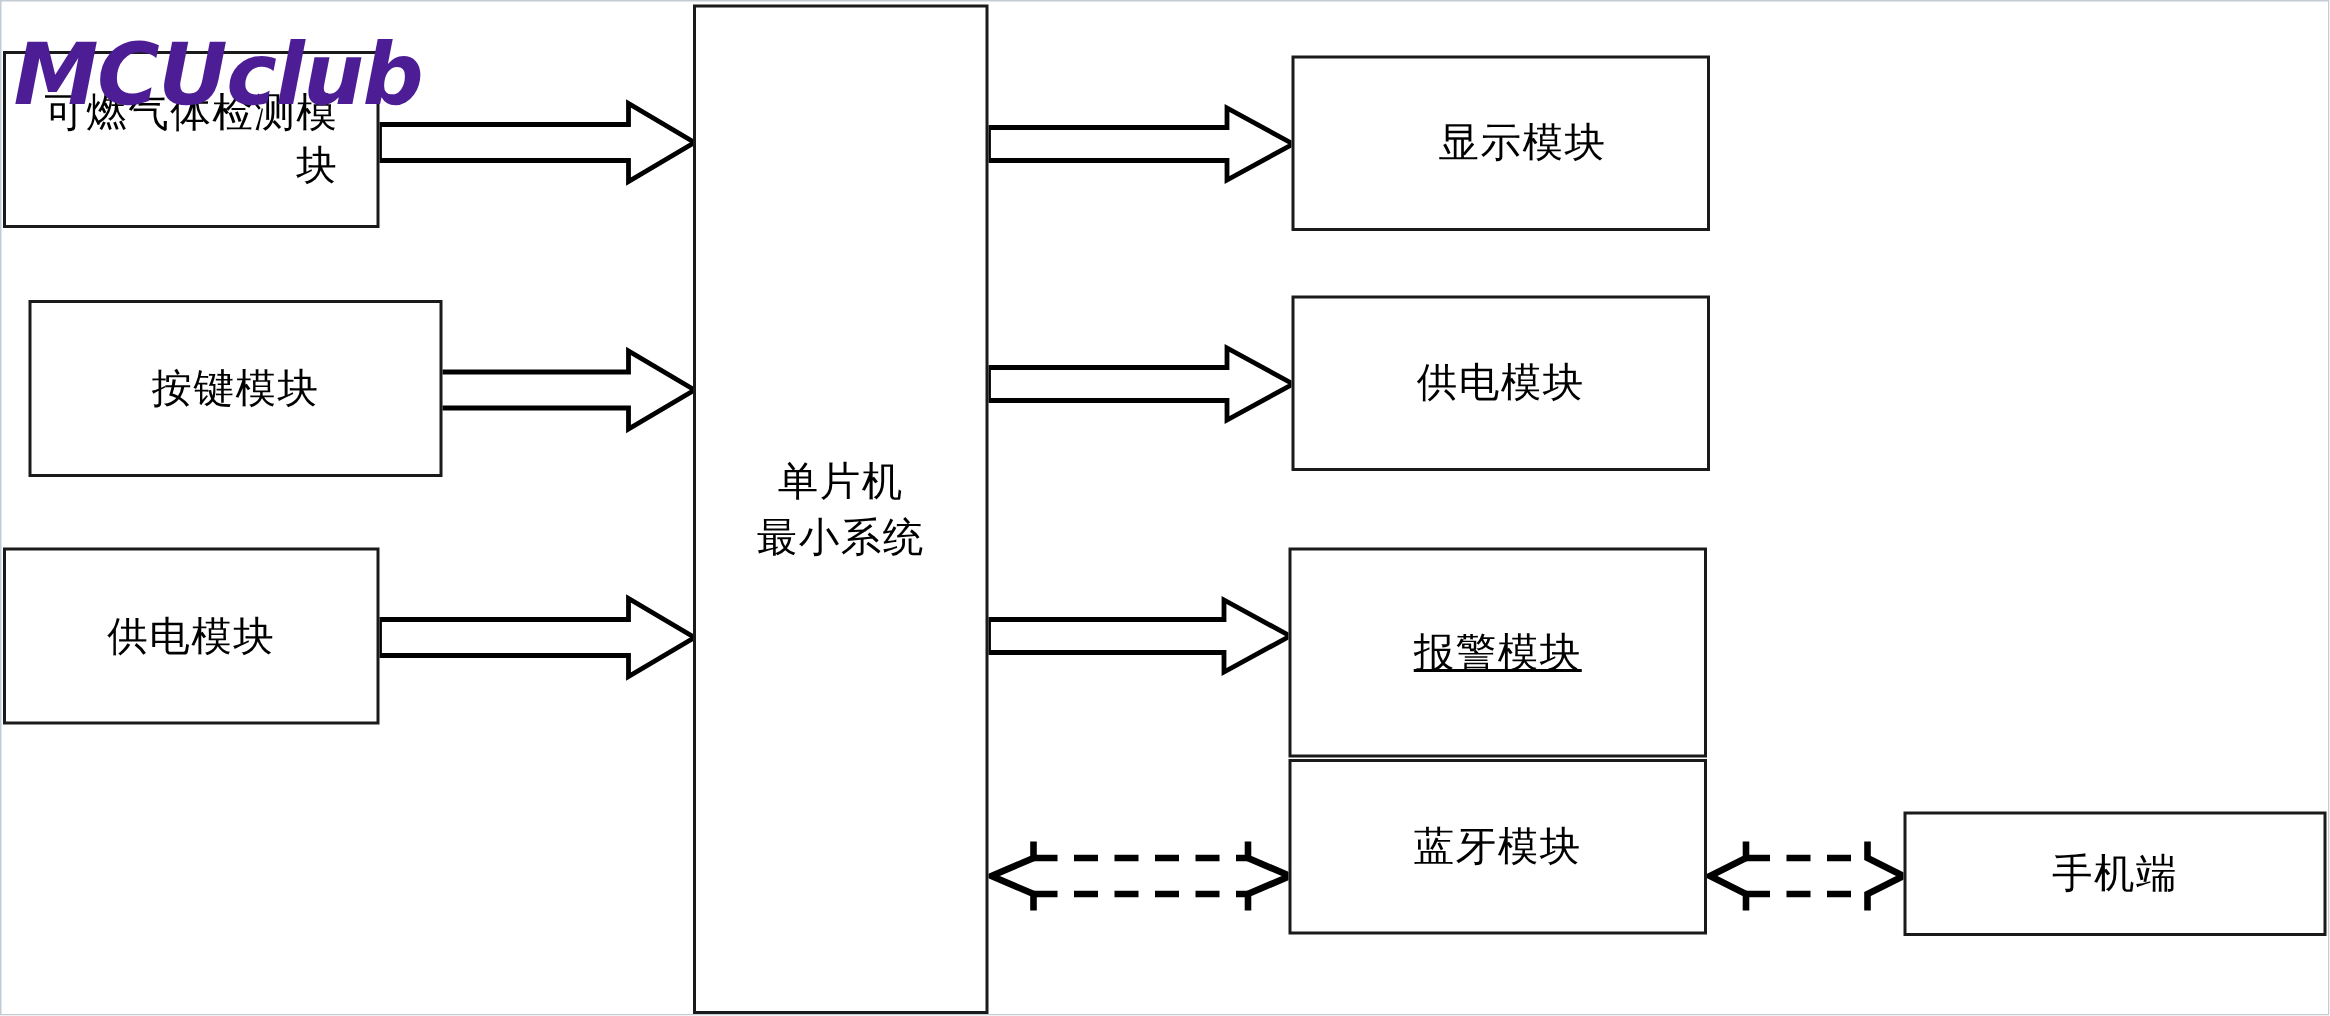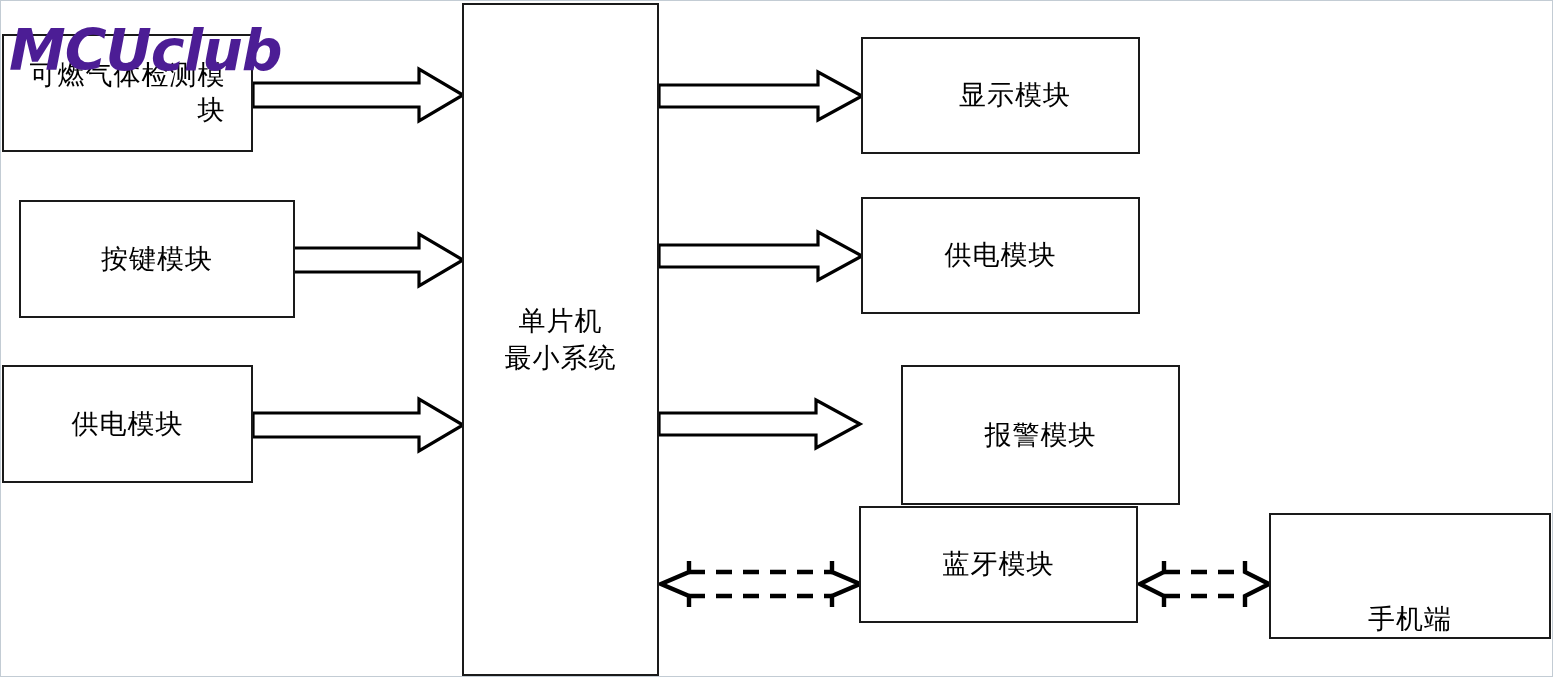--- a/index.html
+++ b/index.html
@@ -107,29 +107,29 @@
   </div>
 
   <div class="node" style="left:860px; top:36px; width:279px; height:117px;padding-left:29px;">
     <span>显示模块</span>
   </div>
 
   <div class="node" style="left:860px; top:196px; width:279px; height:117px;">
     <span>供电模块</span>
   </div>
 
-  <div class="node" style="left:900px; top:364px; width:279px; height:140px;">
+  <div class="node" style="left:858px; top:364px; width:279px; height:140px;text-decoration:underline;">
     <span>报警模块</span>
   </div>
 
   <div class="node" style="left:858px; top:505px; width:279px; height:117px;">
     <span>蓝牙模块</span>
   </div>
 
-  <div class="node" style="left:1268px; top:512px; width:282px; height:126px;align-items:flex-end;">
+  <div class="node" style="left:1268px; top:540px; width:282px; height:83px;">
     <span>手机端</span>
   </div>
 
   <div class="arrow" style="left:252px; top:66px; width:212px; height:56px;">
     <svg viewBox="0 0 212 56" width="212" height="56" preserveAspectRatio="none">
       <path d="M0,16 L166,16 L166,2 L210,28 L166,54 L166,40 L0,40 Z"></path>
     </svg>
   </div>
 
   <div class="arrow" style="left:252px; top:231px; width:212px; height:56px;">

